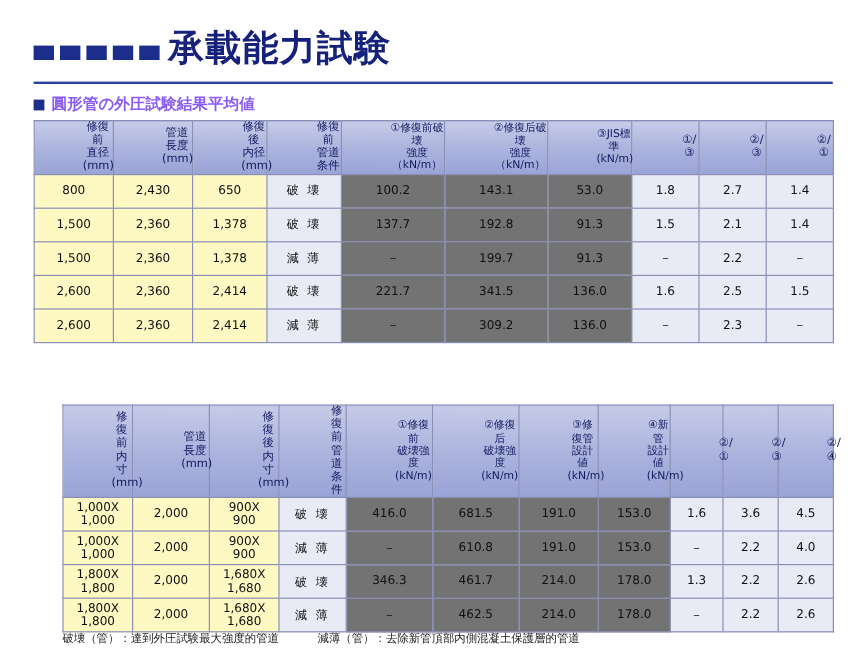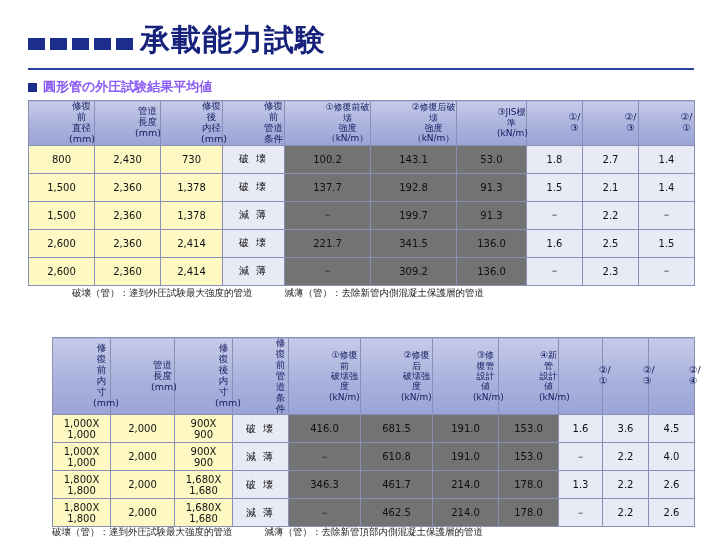--- a/index.html
+++ b/index.html
@@ -200,21 +200,21 @@
       </thead>
     <tbody>
         <tr>
           <td class="tint-a c-num">
             <div>800</div>
           </td>
           <td class="tint-a c-num">
             <div>2,430</div>
           </td>
           <td class="tint-a c-num">
-            <div>730</div>
+            <div>650</div>
           </td>
           <td class="tint-b c-cen cond">
             <div>破 壊</div>
           </td>
           <td class="tint-c c-num">
             <div>100.2</div>
           </td>
           <td class="tint-c c-num">
             <div>143.1</div>
           </td>
@@ -355,25 +355,20 @@
           <td class="tint-b c-num">
             <div>2.3</div>
           </td>
           <td class="tint-b c-cen">
             <div>－</div>
           </td>
         </tr>
       </tbody>
   </table>
 
-  <div class="note" style="left:72px; top:287px;">
-    <span>破壊（管）：達到外圧試験最大強度的管道</span>
-    <span class="gap"></span>
-    <span>減薄（管）：去除新管内側混凝土保護層的管道</span>
-  </div>
 
 
   <table class="data" id="table2" style="left:52px; top:337px; width:642px;">
     <colgroup>
       <col style="width:58px">
         <col style="width:64px">
         <col style="width:58px">
         <col style="width:56px">
       <col style="width:72px">
         <col style="width:72px">

